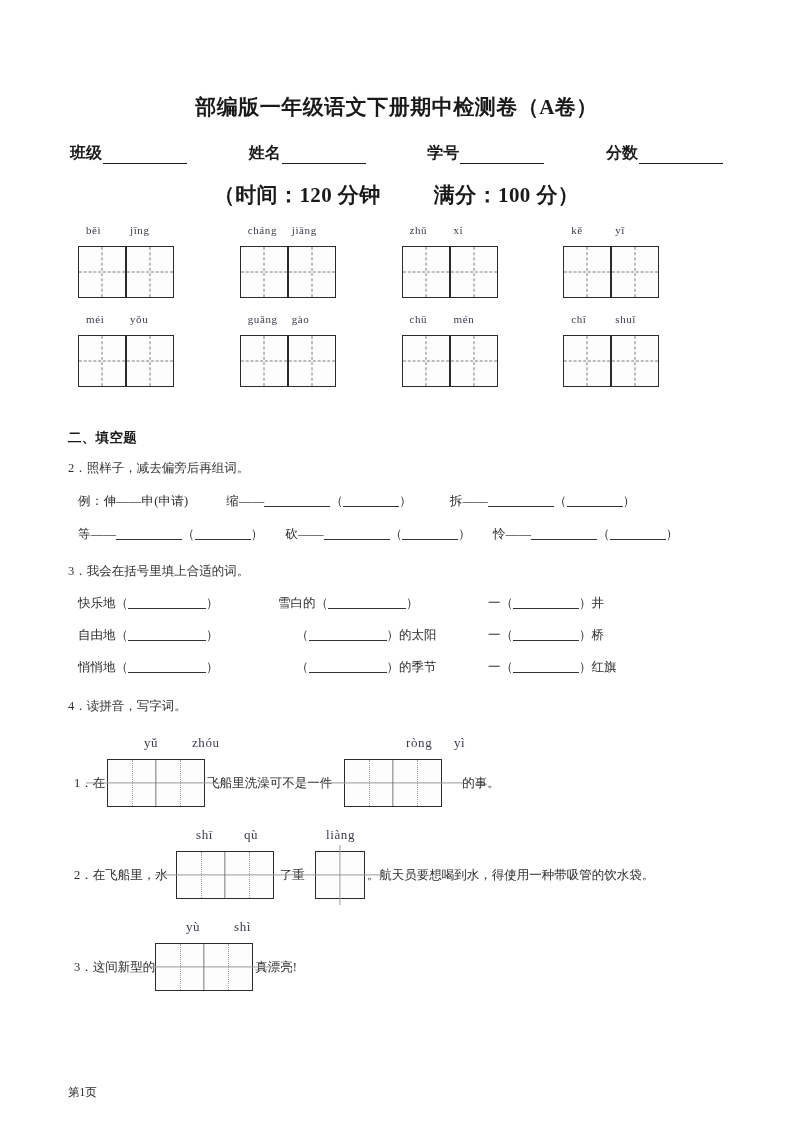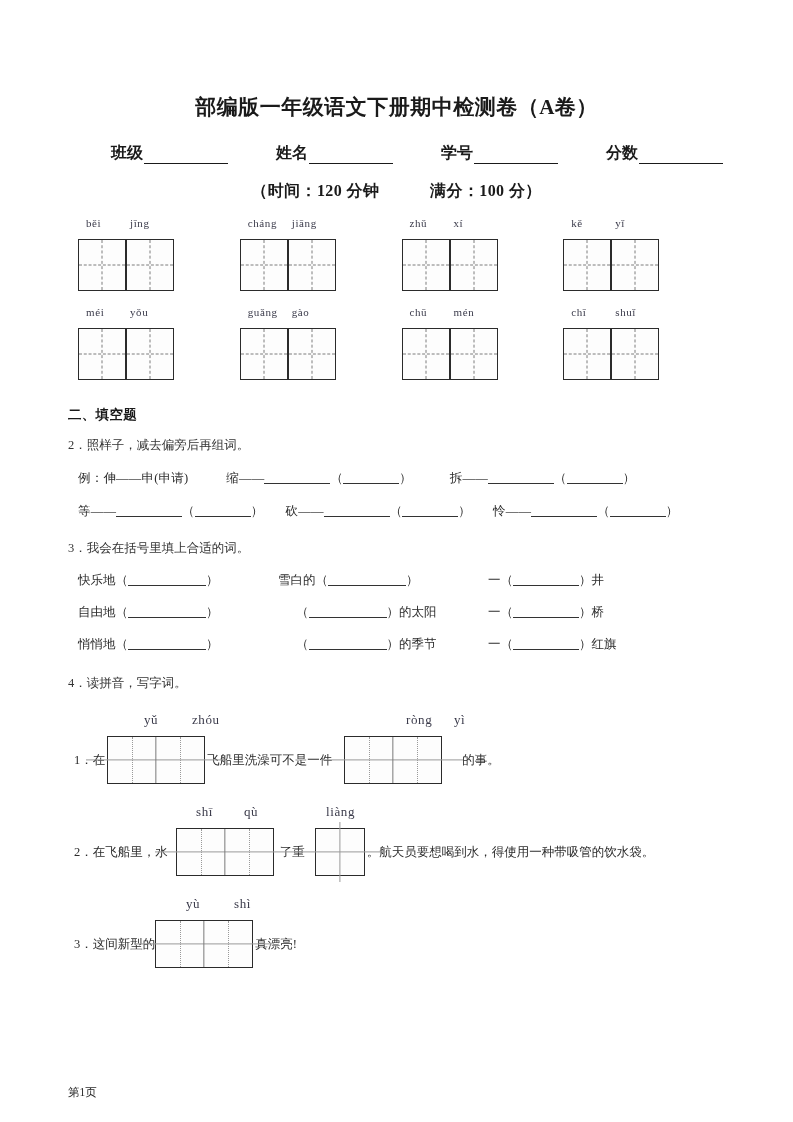--- a/index.html
+++ b/index.html
@@ -38,39 +38,38 @@
 
   
   .info-row {
     display: flex;
     justify-content: space-between;
     align-items: flex-end;
     margin-top: 22px;
     padding: 0 2px;
     font-size: 16px;
     font-weight: bold;
-    margin-left: 41px;
   }
   .info-field {
     display: flex;
     align-items: flex-end;
     white-space: nowrap;
   }
   .info-label { font-size: 16px; font-weight: bold; }
   .info-blank {
     display: inline-block;
     width: 84px;
     border-bottom: 1.6px solid #1a1a1a;
     height: 14px;
     margin-left: 1px;
   }
 
   .exam-meta {
     text-align: center;
-    font-size: 16px;
+    font-size: 21px;
     font-weight: bold;
     margin-top: 17px;
     letter-spacing: 0.4px;
   }
   .exam-meta .gap { display: inline-block; width: 42px; }
 
   
   .section-head {
     font-size: 13.5px;
     font-weight: bold;
@@ -431,21 +430,21 @@
             <span class="hline"></span>
           </div>
       <div class="tzg">
             <span class="vline"></span>
             <span class="hline"></span>
           </div>
     </div>
       </div>
   </div>
 
-  <div class="section-head" style="margin-top:26px;">二、填空题</div>
+  <div class="section-head" style="margin-top:42px;">二、填空题</div>
   <div class="q-line">2．照样子，减去偏旁后再组词。</div>
 
   <div class="fill-line">
     <span>例：伸——申(申请)</span><span class="sp-md"></span><span>缩——</span><span class="bl bl-lg"></span>（<span class="bl bl-md"></span>）<span class="sp-md"></span><span>拆——</span><span class="bl bl-lg"></span>（<span class="bl bl-md"></span>）
   </div>
 
   <div class="fill-line">
     <span>等——</span><span class="bl bl-lg"></span>（<span class="bl bl-md"></span>）<span class="sp-sm"></span><span>砍——</span><span class="bl bl-lg"></span>（<span class="bl bl-md"></span>）<span class="sp-sm"></span><span>怜——</span><span class="bl bl-lg"></span>（<span class="bl bl-md"></span>）
   </div>
 

